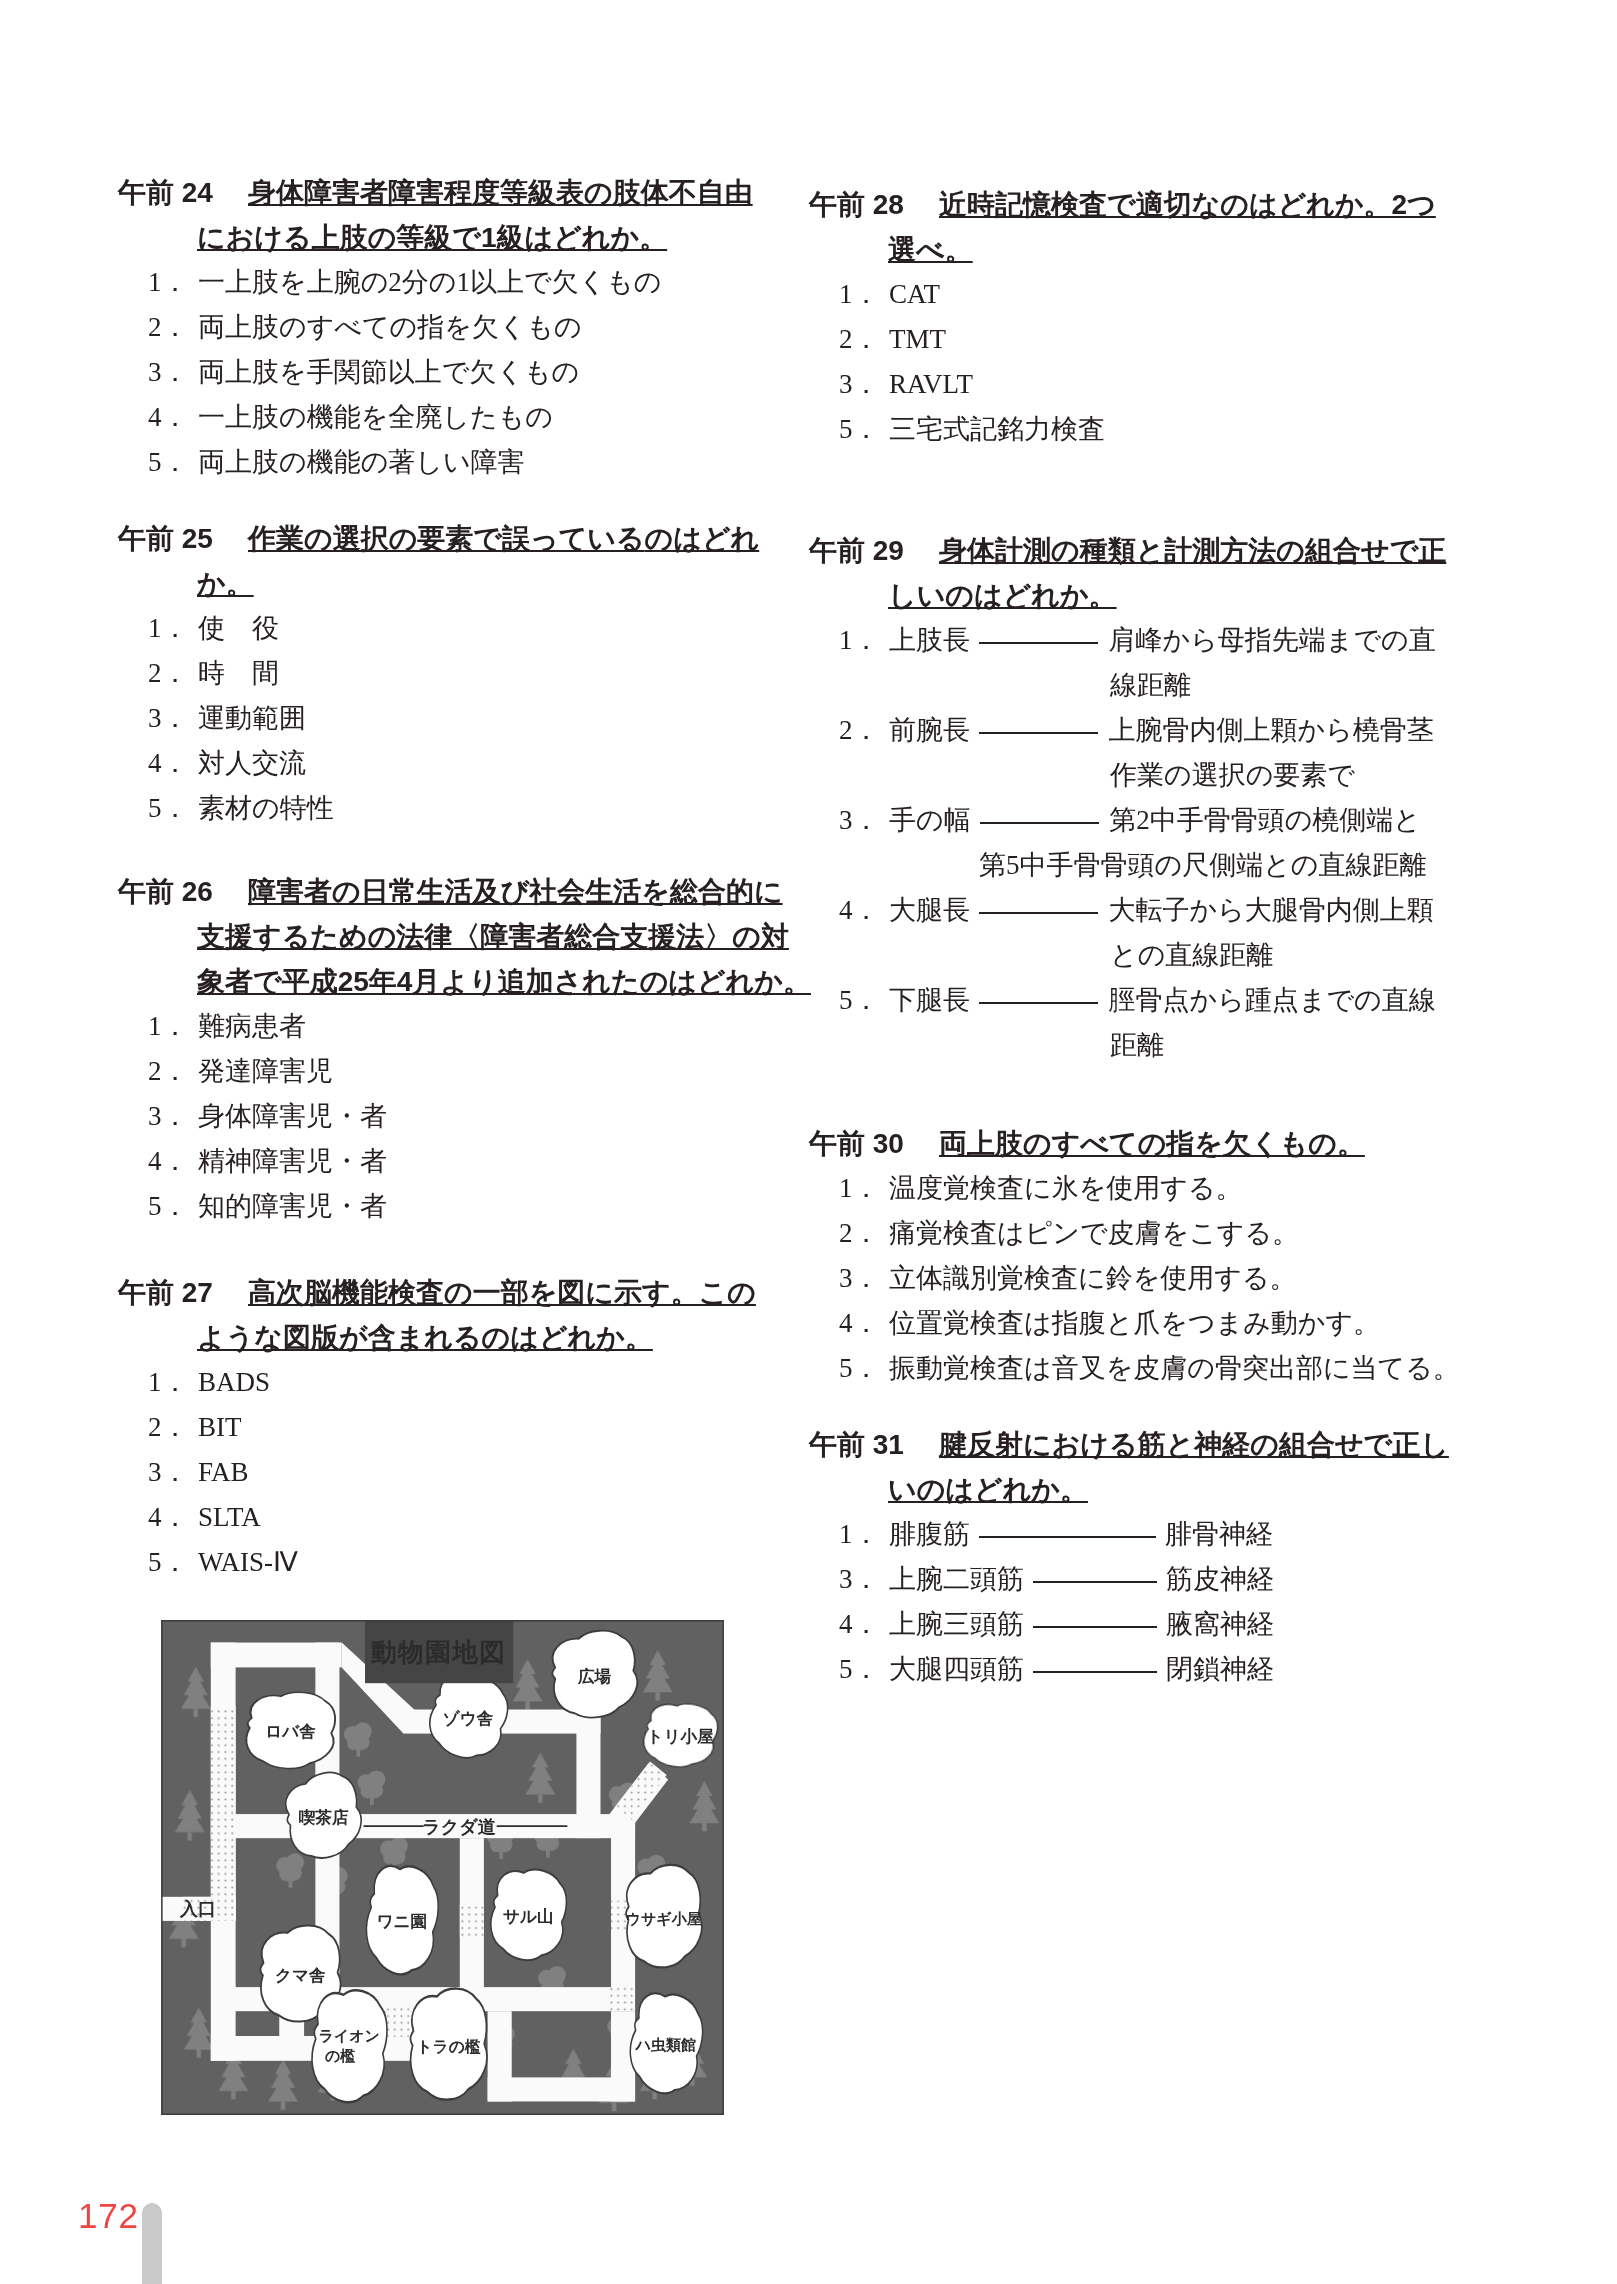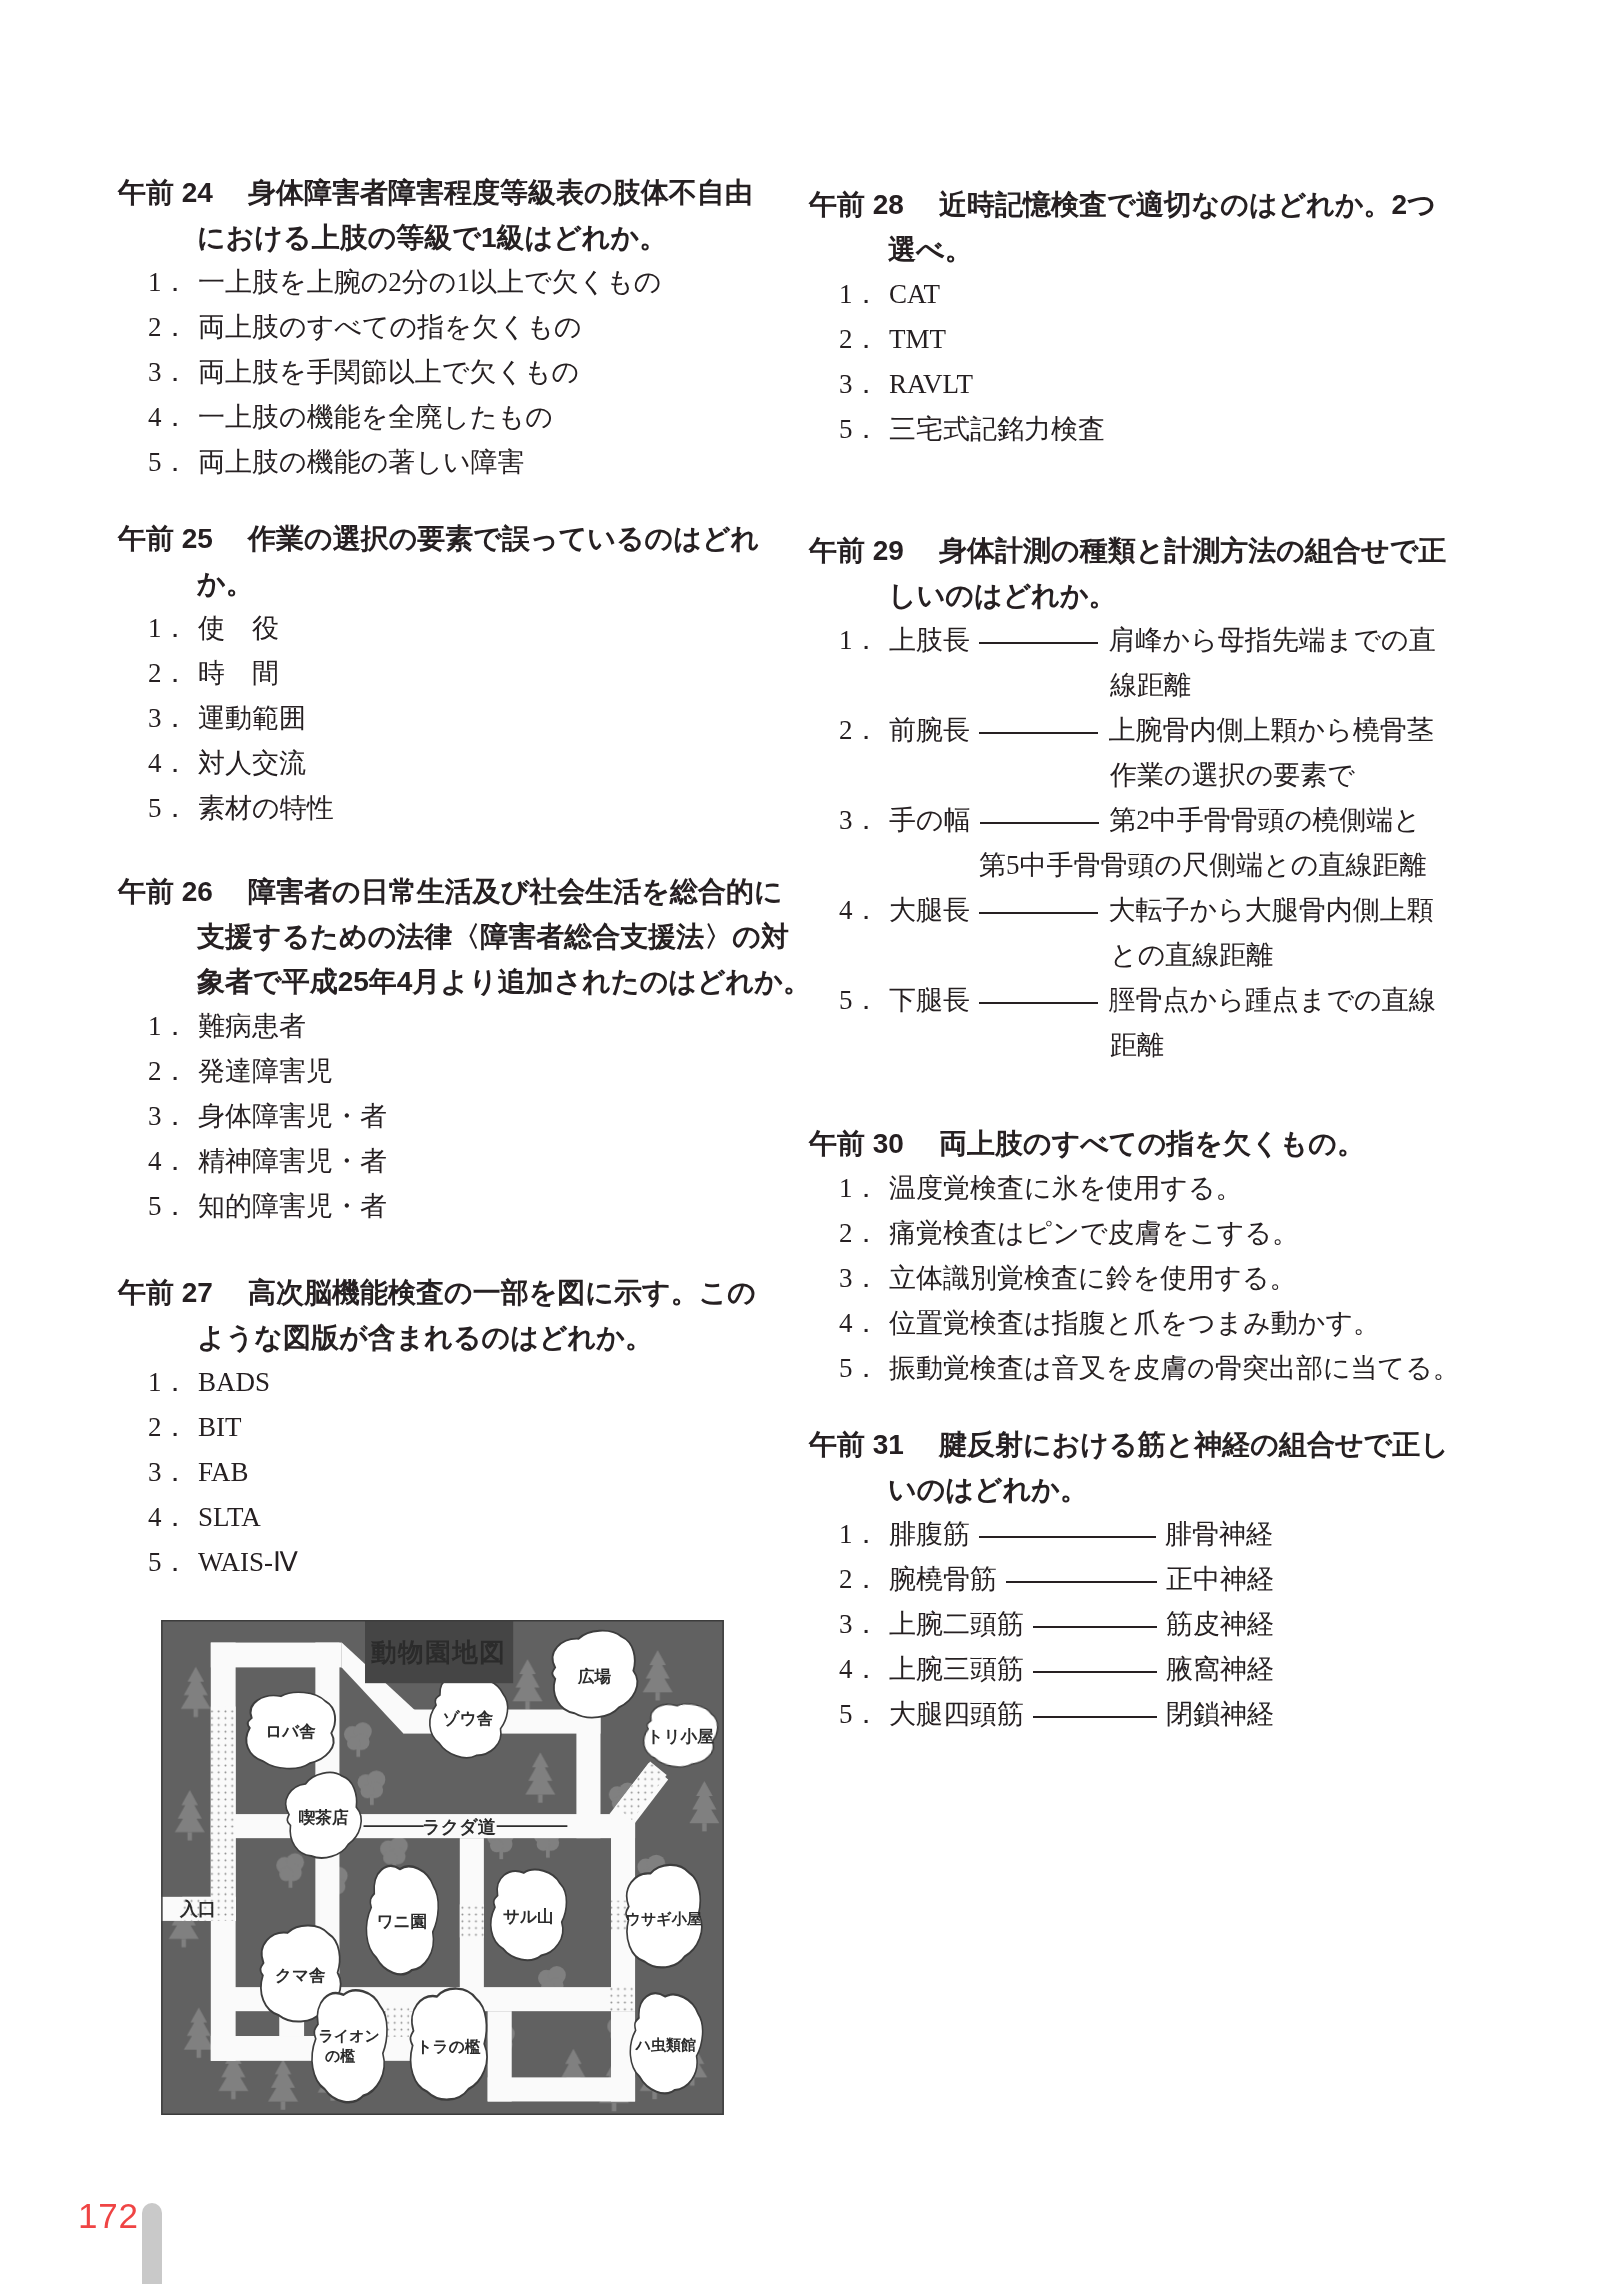--- a/index.html
+++ b/index.html
@@ -3,21 +3,21 @@
 <meta charset="utf-8">
 <style>
   html,body{margin:0;padding:0;background:#e8e8e8;}
   .page{position:relative;width:1617px;height:2284px;background:#ffffff;overflow:hidden;
         color:#262022;font-family:"Liberation Serif",serif;}
   .col{position:absolute;top:0;height:2182px;}
   #col-left{left:118px;width:692px;}
   #col-right{left:809px;width:760px;margin-top:12px;}
   .q{position:absolute;left:0;width:100%;}
   .h-line{font-family:"Liberation Sans",sans-serif;font-weight:600;font-size:28px;line-height:45px;
-          padding-left:79px;white-space:nowrap;}
+          padding-left:79px;white-space:nowrap;text-decoration:underline;}
   .h-line.first{padding-left:0;}
   .q-label{display:inline-block;width:130px;}
   .emph{font-weight:900;}
   .opt,.opt29,.opt31,.cont{font-family:"Liberation Serif",serif;font-size:27px;line-height:45px;
           padding-left:30px;white-space:nowrap;}
   .num{display:inline-block;width:50px;}
   .cont{padding-left:301px;}
   .cont.mid{padding-left:170px;}
   .dash29{display:inline-block;width:119px;border-top:2.3px solid #262022;vertical-align:middle;margin:0 10.5px 0 9px;}
   .dashm{display:inline-block;border-top:2.3px solid #262022;vertical-align:middle;margin:0 9px;}
@@ -101,21 +101,20 @@
         <div class="opt"><span class="num">1．</span><span>温度覚検査に氷を使用する。</span></div>
         <div class="opt"><span class="num">2．</span><span>痛覚検査はピンで皮膚をこする。</span></div>
         <div class="opt"><span class="num">3．</span><span>立体識別覚検査に鈴を使用する。</span></div>
         <div class="opt"><span class="num">4．</span><span>位置覚検査は指腹と爪をつまみ動かす。</span></div>
         <div class="opt"><span class="num">5．</span><span>振動覚検査は音叉を皮膚の骨突出部に当てる。</span></div>
       </div>
       <div class="q" style="top: 1410px;">
         <div class="h-line first"><span class="q-label">午前 31</span><span class="h-text">腱反射における筋と神経の組合せで正し</span></div>
         <div class="h-line"><span class="h-text">いのはどれか。</span></div>
         <div class="opt31"><span class="num">1．</span><span>腓腹筋</span><span class="dashm len3"></span><span>腓骨神経</span></div>
-        <div class="opt31"><span class="num">2．</span><span>腕橈骨筋</span><span class="dashm len4"></span><span>正中神経</span></div>
         <div class="opt31"><span class="num">3．</span><span>上腕二頭筋</span><span class="dashm len5"></span><span>筋皮神経</span></div>
         <div class="opt31"><span class="num">4．</span><span>上腕三頭筋</span><span class="dashm len5"></span><span>腋窩神経</span></div>
         <div class="opt31"><span class="num">5．</span><span>大腿四頭筋</span><span class="dashm len5"></span><span>閉鎖神経</span></div>
       </div>
     </div>
 
   <div id="map-figure">
     <svg width="563" height="495" viewBox="0 0 748 658" xmlns="http://www.w3.org/2000/svg">
       <defs>
         <pattern id="dots" width="9" height="9" patternUnits="userSpaceOnUse">

